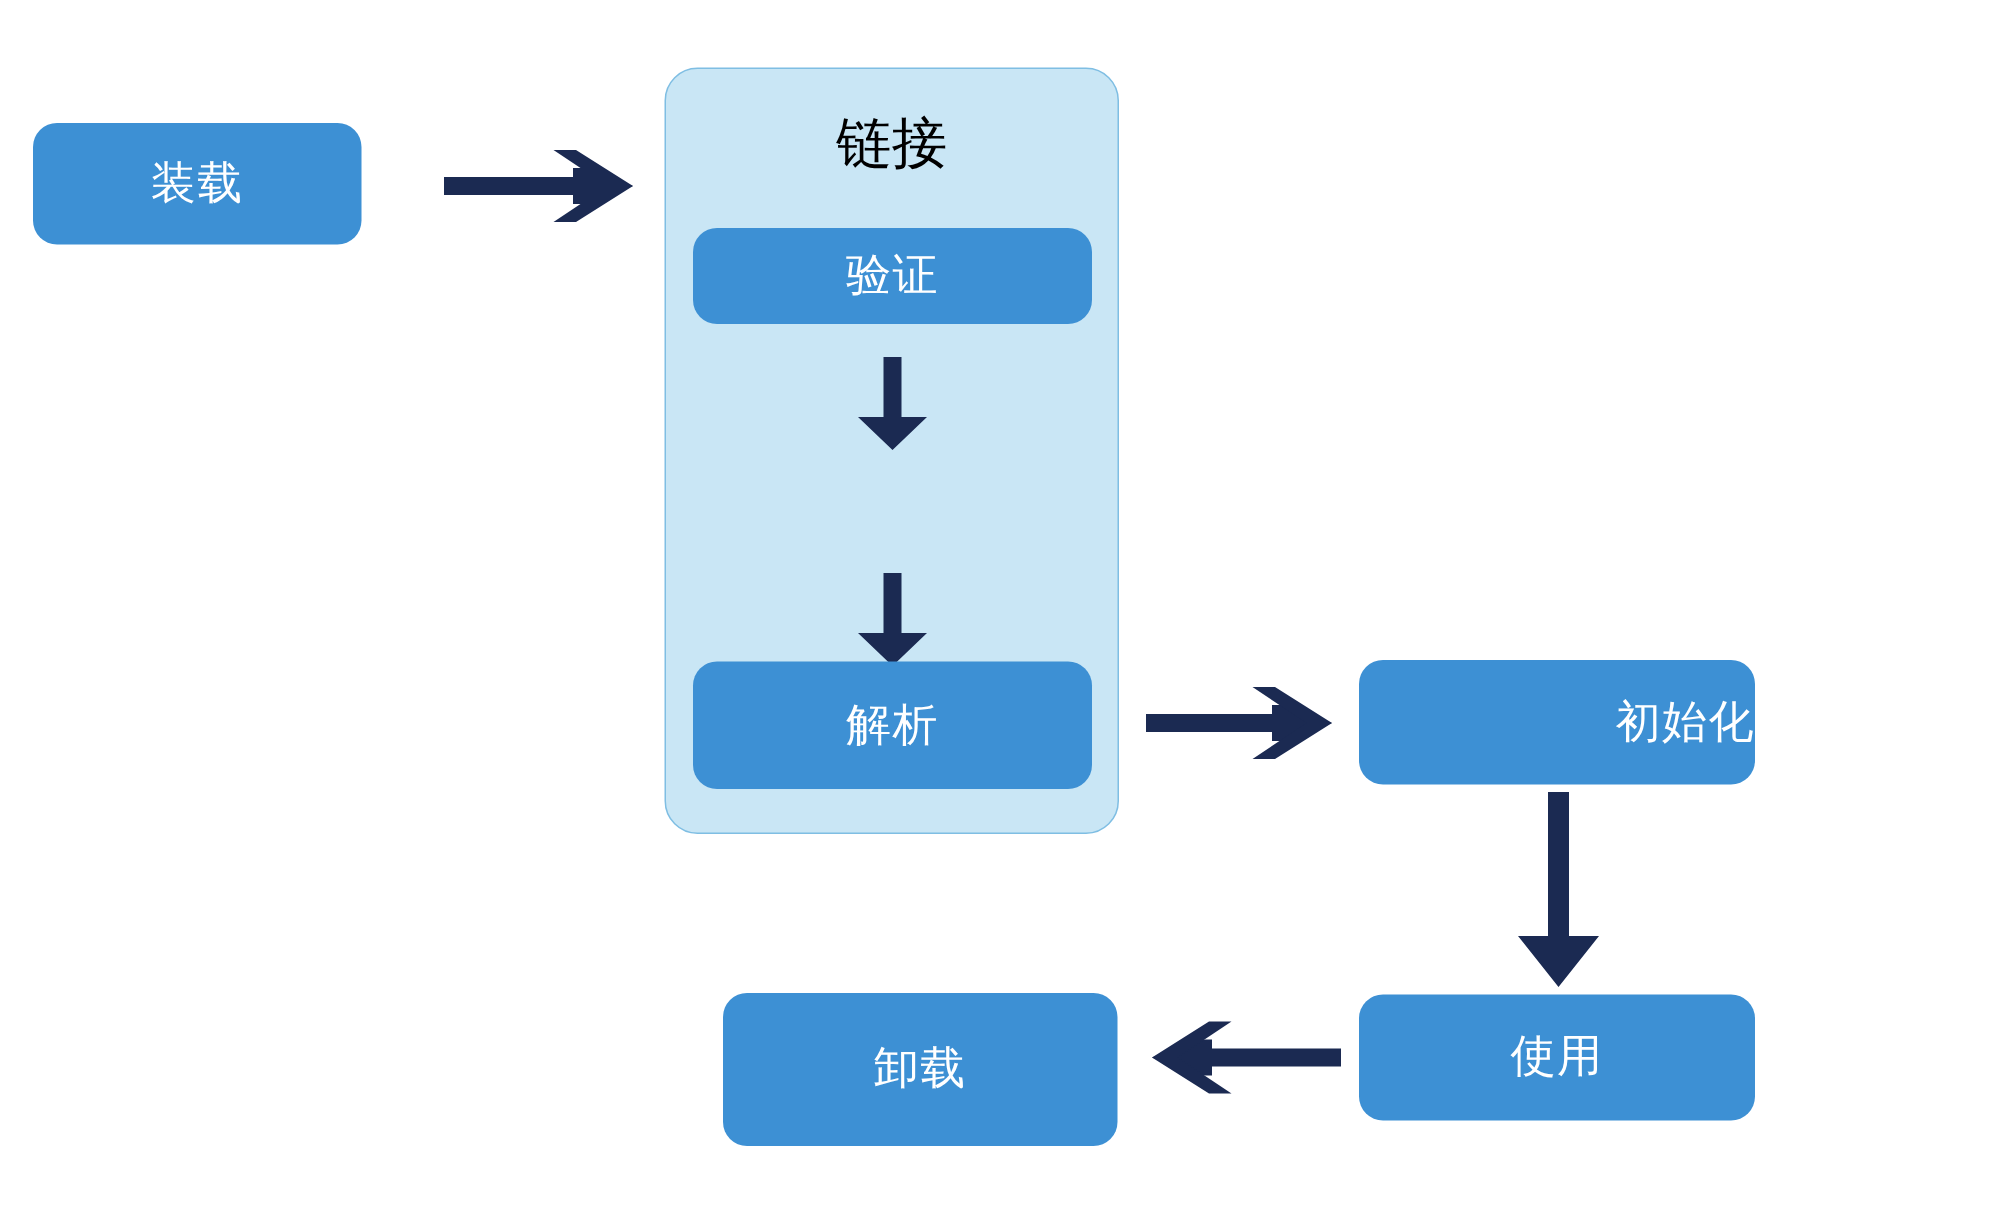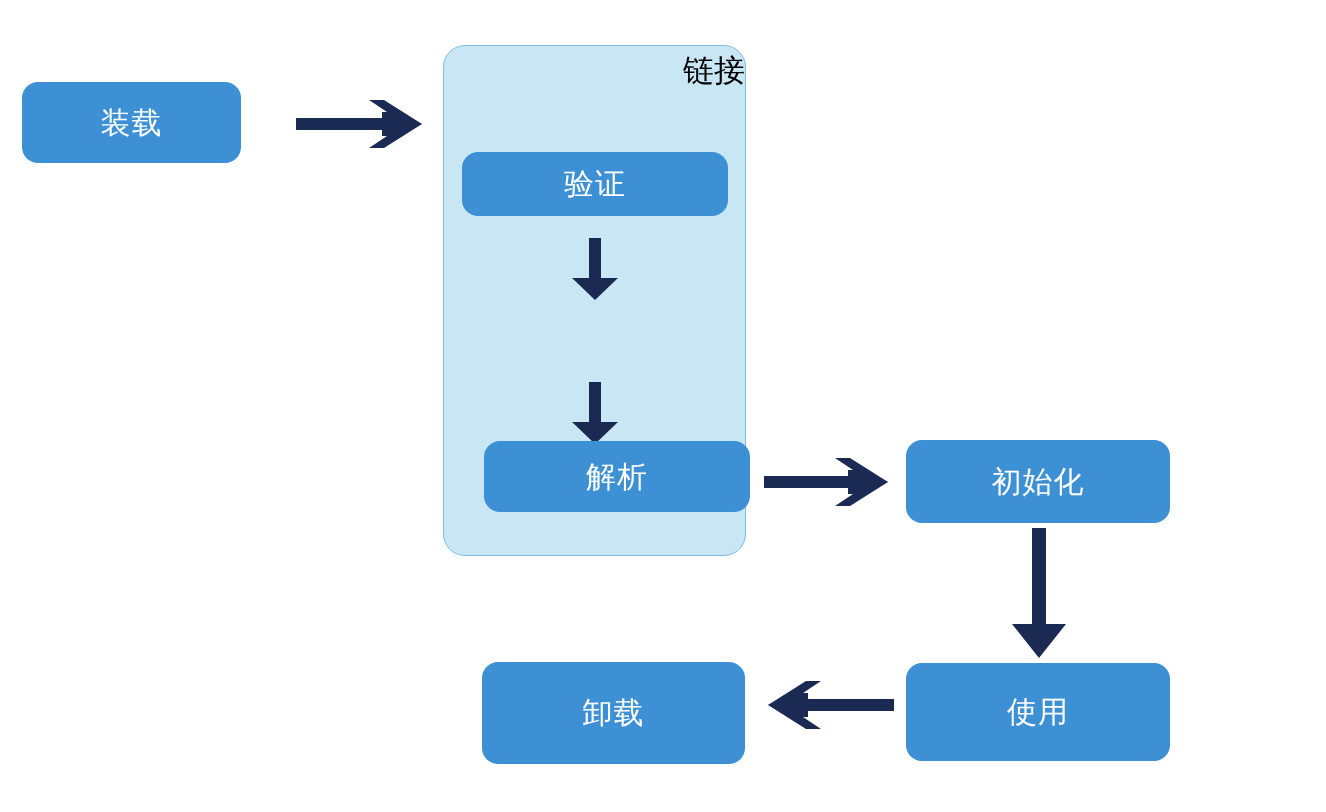--- a/index.html
+++ b/index.html
@@ -40,26 +40,26 @@
   
   .group {
     position: absolute;
     box-sizing: border-box;
     background: #C9E6F5;
     border: 1px solid #7FBEE3;
     border-radius: 22px;
   }
   .group-title {
     position: absolute;
-    top: 9px;
+    top: 31px;
     left: 0;
     right: 0;
-    text-align: right;
+    text-align: center;
     color: #000000;
-    font-size: 31px;
+    font-size: 37px;
     line-height: 1;
     font-weight: 400;
     white-space: nowrap;
     user-select: none;
   }
   
   .arrow {
     position: absolute;
   }
   .arrow svg {
@@ -97,42 +97,42 @@
     </svg>
   </div>
 
 
   <div class="arrow" style="left:572px; top:382px; width:46px; height:62px;">
     <svg width="46" height="62" viewBox="0 0 46 62" aria-hidden="true">
       <path d="M17,0 L29,0 L29,40 L46,40 L23,62 L0,40 L17,40 Z" fill="#1B2A52"></path>
     </svg>
   </div>
 
-  <div class="node" style="left:484px; top:441px; width:266px; height:71px;">
+  <div class="node" style="left:462px; top:441px; width:266px; height:85px;">
     <span class="node-label">解析</span>
   </div>
 
   <div class="arrow" style="left:764px; top:458px; width:124px; height:48px;">
     <svg width="124" height="48" viewBox="0 0 124 48" aria-hidden="true">
       <path d="M0,18 L84,18 L84,12 L94,12 L124,24 L94,36 L84,36 L84,30 L0,30 Z" fill="#1B2A52"></path>
       <path d="M86,0 L124,24 L86,48 L71,48 L107,24 L71,0 Z" fill="#1B2A52"></path>
     </svg>
   </div>
 
-  <div class="node" style="left:906px; top:440px; width:264px; height:83px;">
+  <div class="node" style="left:906px; top:440px; width:264px; height:83px;justify-content:flex-end;">
     <span class="node-label">初始化</span>
   </div>
 
   <div class="arrow" style="left:1012px; top:528px; width:54px; height:130px;">
     <svg width="54" height="130" viewBox="0 0 54 130" aria-hidden="true">
       <path d="M20,0 L34,0 L34,96 L54,96 L27,130 L0,96 L20,96 Z" fill="#1B2A52"></path>
     </svg>
   </div>
 
-  <div class="node" style="left:906px; top:663px; width:264px; height:98px;">
+  <div class="node" style="left:906px; top:663px; width:264px; height:84px;">
     <span class="node-label">使用</span>
   </div>
 
   <div class="arrow" style="left:764px; top:681px; width:130px; height:48px;">
     <svg width="130" height="48" viewBox="0 0 130 48" aria-hidden="true">
       <path d="M130,18 L44,18 L44,12 L34,12 L4,24 L34,36 L44,36 L44,30 L130,30 Z" fill="#1B2A52"></path>
       <path d="M42,0 L4,24 L42,48 L57,48 L21,24 L57,0 Z" fill="#1B2A52"></path>
     </svg>
   </div>
 

